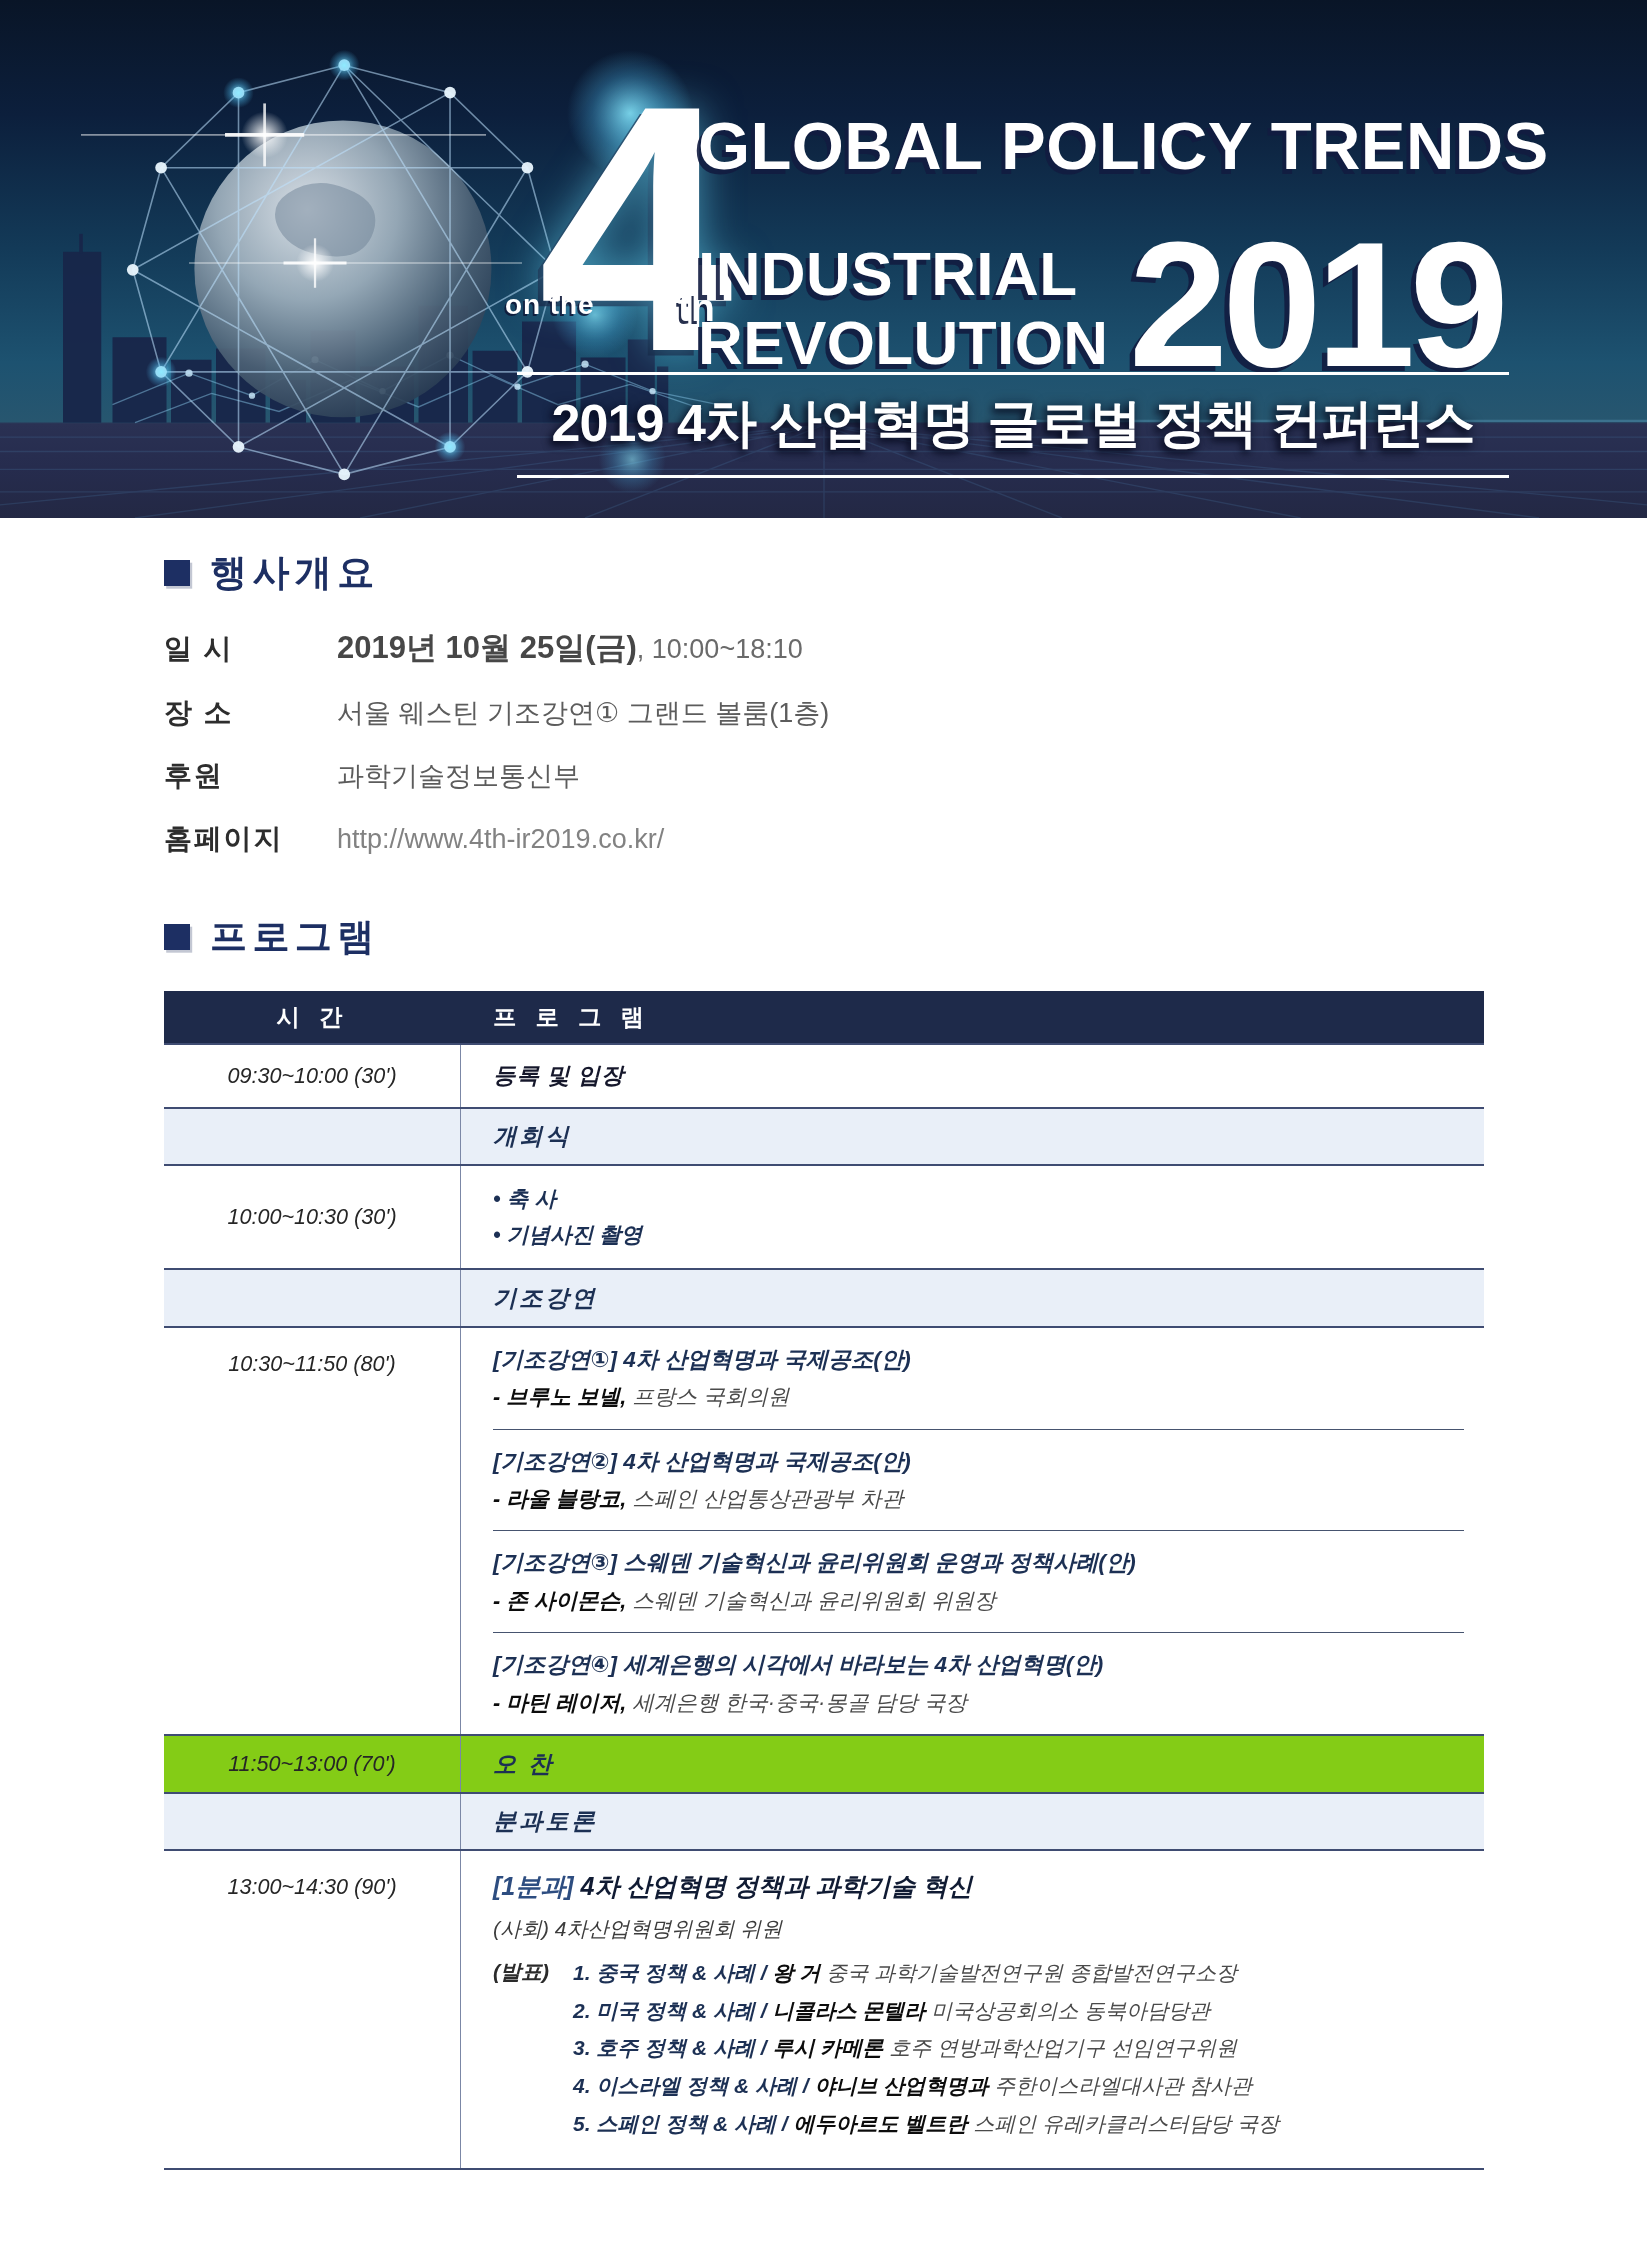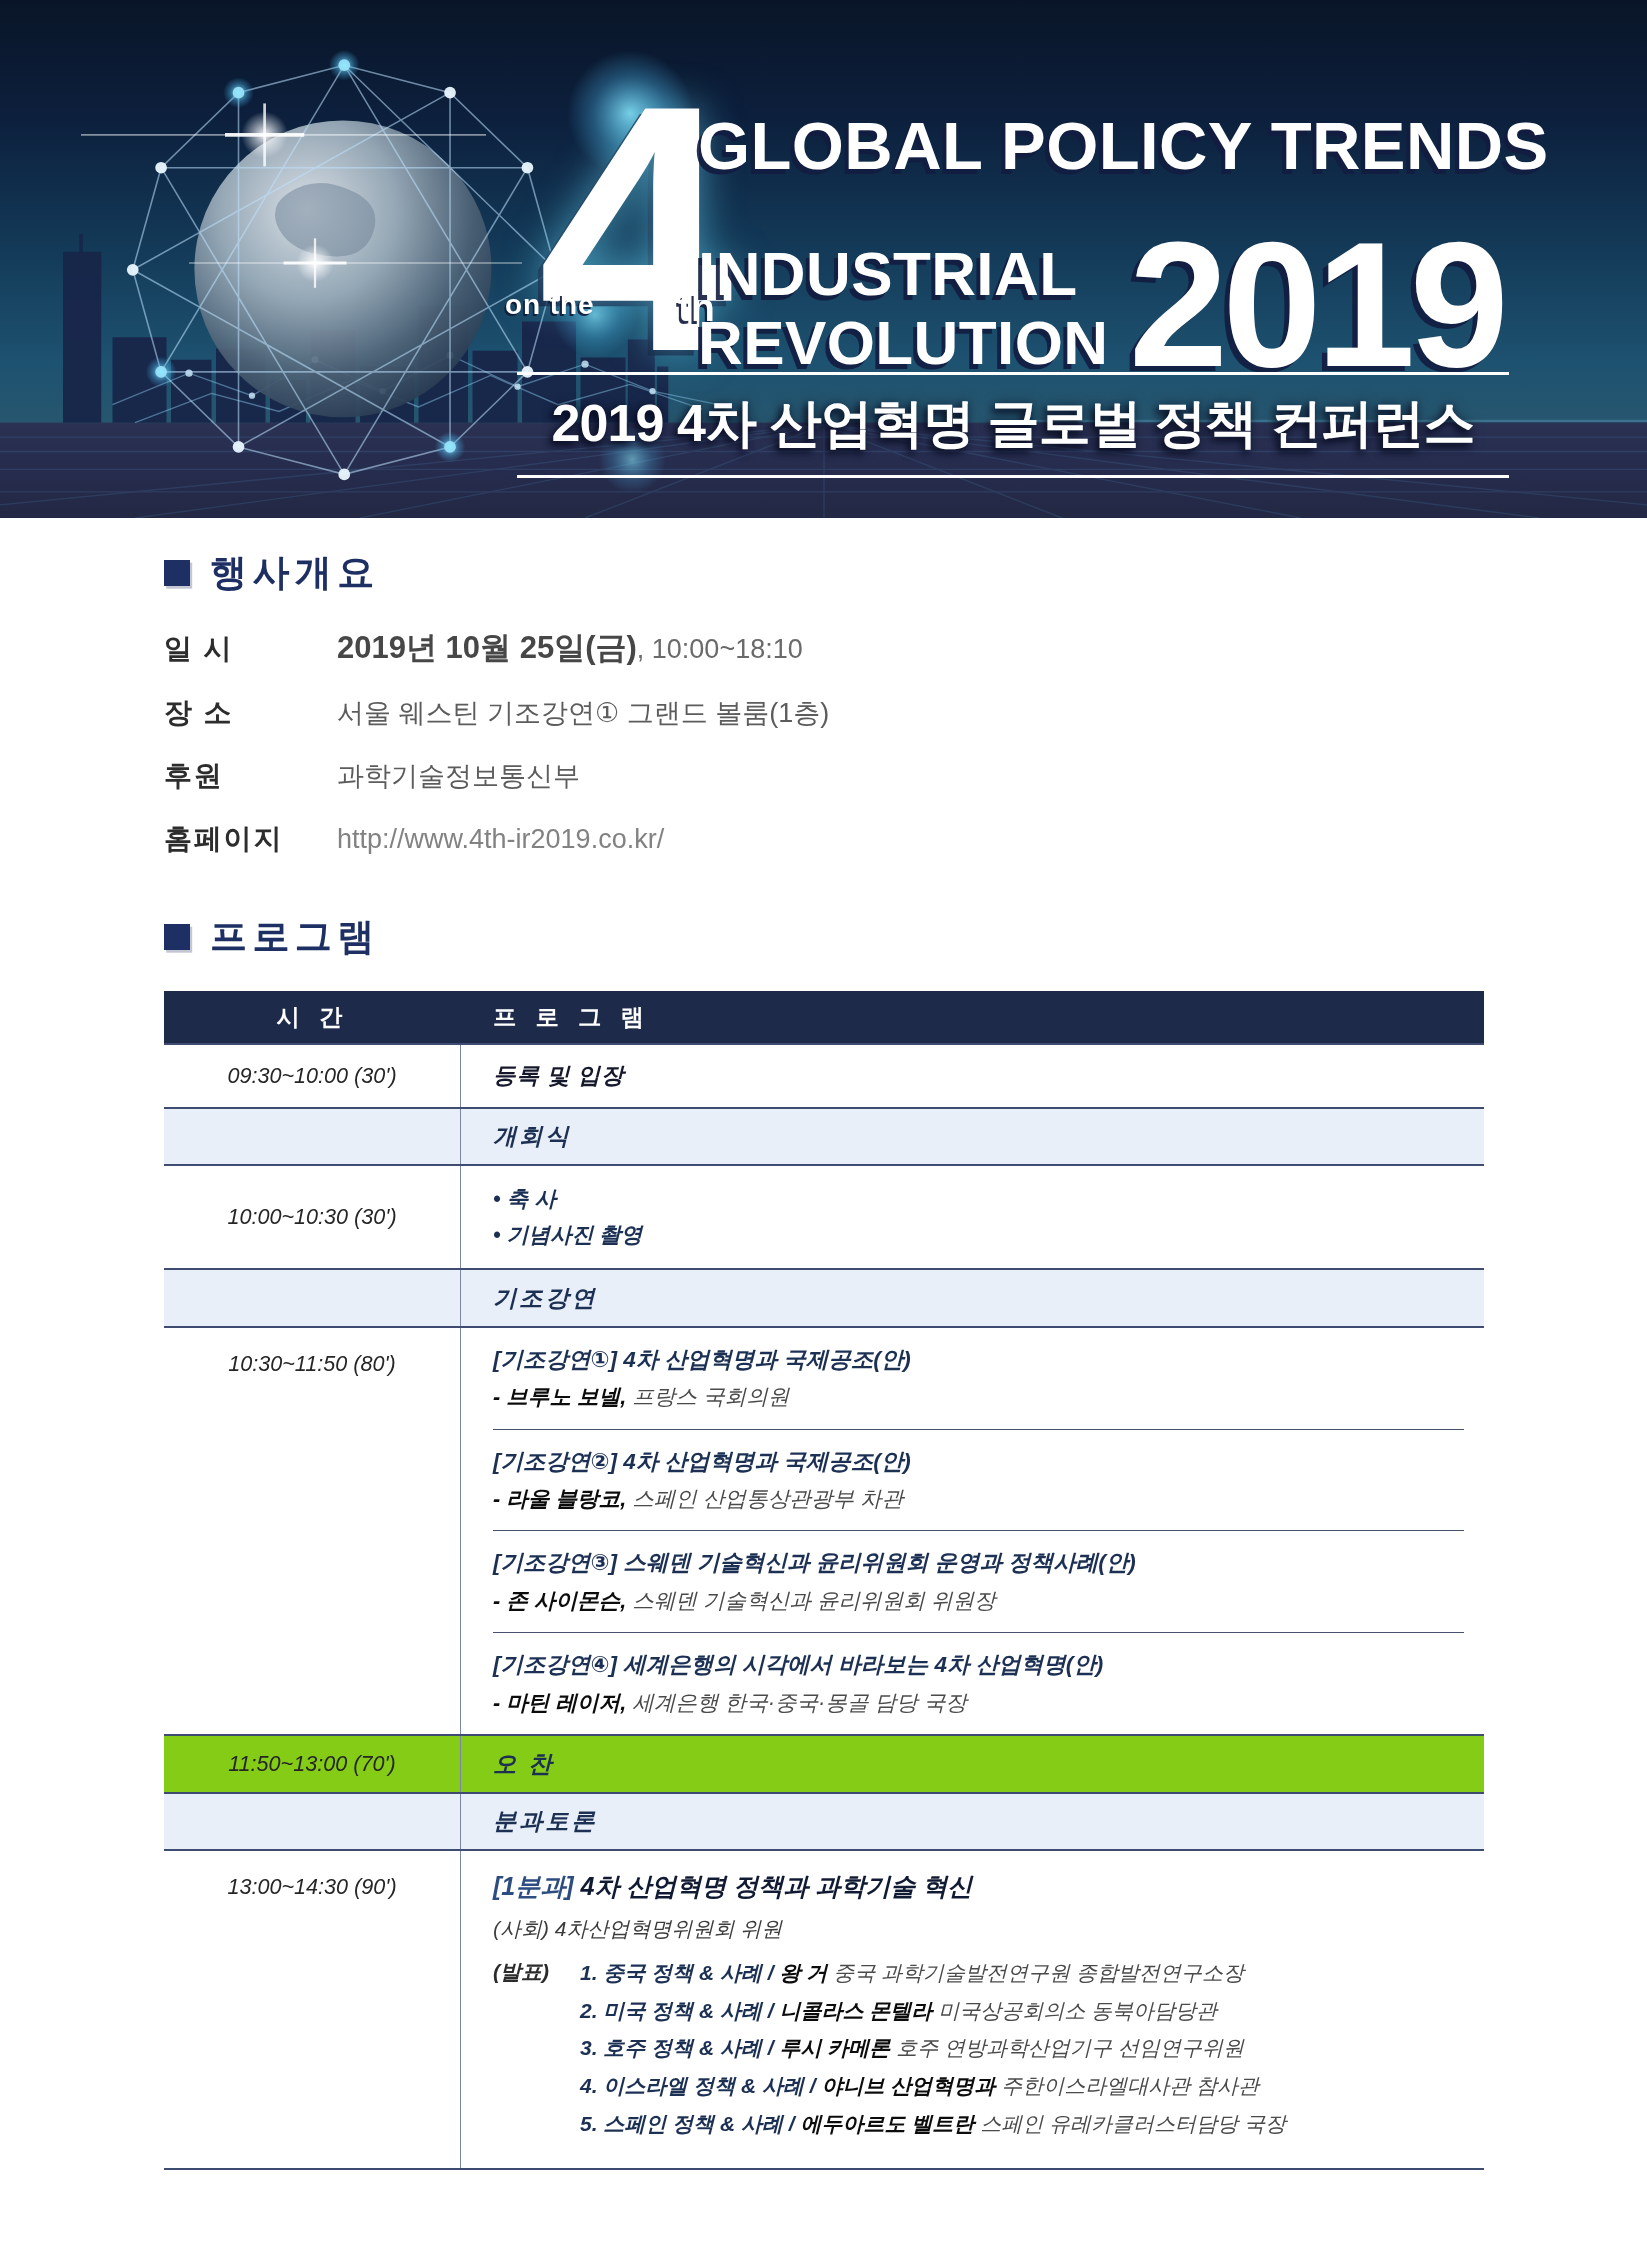--- a/index.html
+++ b/index.html
@@ -69,21 +69,21 @@
   .kitem{padding:16px 0;}
   .kitem + .kitem{border-top:1.8px solid #46536f;}
   .ktitle{font-size:22.5px;font-weight:700;color:#1c3054;margin-bottom:7.2px;line-height:1.4;}
   .kline{font-size:21.6px;line-height:1.4;}
 
   .sess{padding:19px 0 21px 0;}
   .stitle{font-size:25px;margin-bottom:11.7px;line-height:1.35;}
   .badge{color:#2d4d80;font-weight:800;}
   .stt{color:#101b33;font-weight:800;}
   .schair{font-size:21px;color:#3c3c3c;margin-bottom:10.8px;}
-  .sgrid{display:grid;grid-template-columns:66px 1fr;column-gap:21px;align-items:start;}
+  .sgrid{display:grid;grid-template-columns:66px 1fr;column-gap:14px;align-items:start;}
   .plabel{font-size:21px;color:#2b2b2b;font-weight:600;padding-top:3.6px;}
   .pitem{font-size:21px;line-height:1.42;margin:3.6px 0 8px 0;}
   .tp{color:#1c3054;font-weight:700;}
 </style>
 </head>
 <body>
 
 <div class="page">
 
   <div class="hero">

